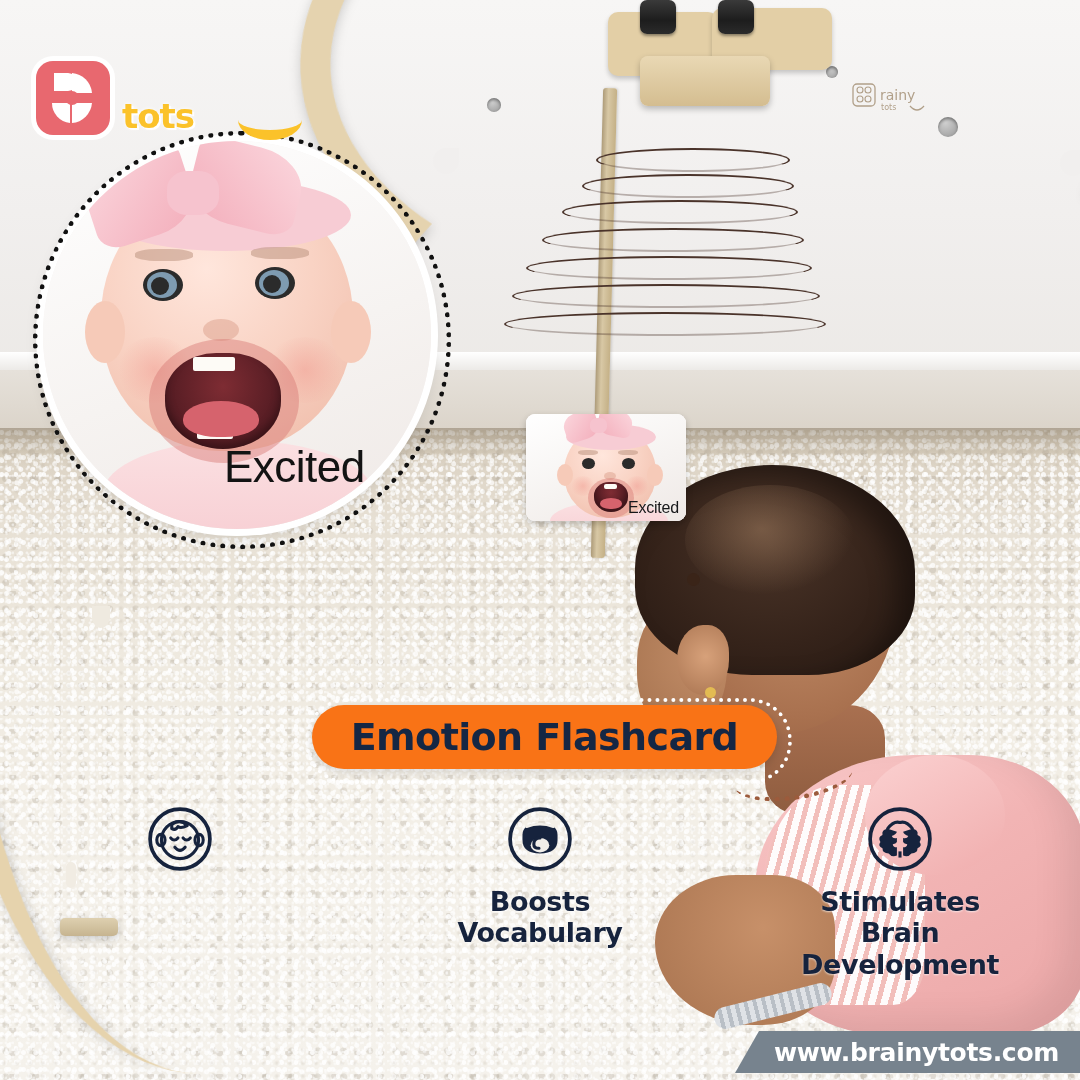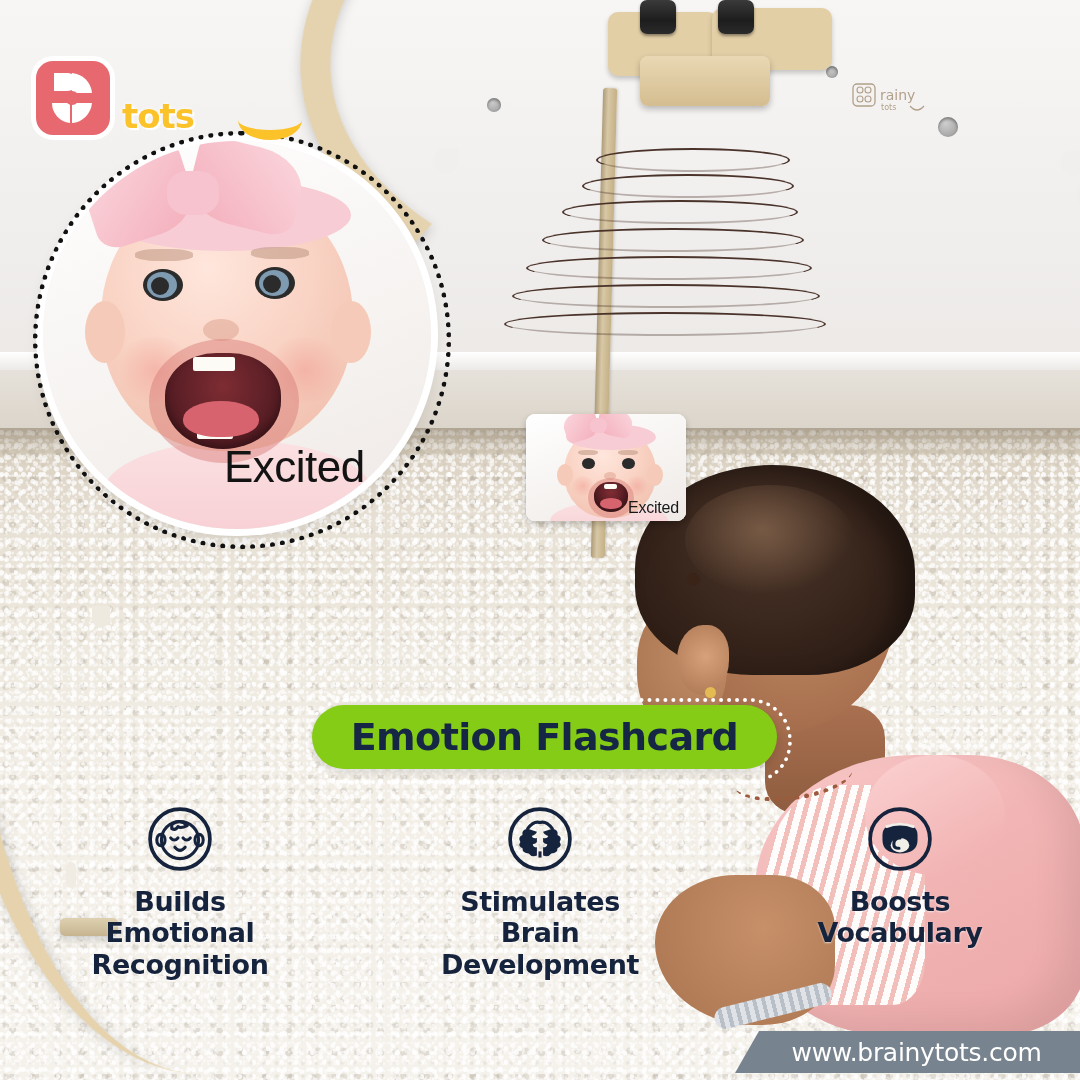--- a/index.html
+++ b/index.html
@@ -283,21 +283,21 @@
   }
 
   
   .title-wrap{position:absolute;left:312px;top:705px;width:465px;height:64px;}
   .title-dots{
     position:absolute;left:-7px;top:-7px;width:479px;height:78px;border-radius:42px;
     border:4px dotted #ffffff;
   }
   .title-pill{
     position:absolute;left:0;top:0;width:465px;height:64px;border-radius:34px;
-    background:#84cc16;box-shadow:0 3px 10px rgba(0,0,0,.14);
+    background:#f97316;box-shadow:0 3px 10px rgba(0,0,0,.14);
     display:flex;align-items:center;justify-content:center;
   }
   .title-text{
     font-size:38px;font-weight:bold;color:#152744;
     font-family:"DejaVu Sans", sans-serif;letter-spacing:-.6px;
   }
 
   
   .features{
     position:absolute;left:0;top:806px;width:1080px;height:215px;
@@ -313,21 +313,21 @@
   }
 
   
   .footer-bar{
     position:absolute;left:735px;top:1031px;width:345px;height:42px;
     background:#77838e;
     clip-path:polygon(24px 0, 100% 0, 100% 100%, 0 100%);
     display:flex;align-items:center;justify-content:center;
   }
   .footer-text{
-    color:#ffffff;font-size:25px;font-weight:normal;
+    color:#ffffff;font-size:25px;font-weight:bold;
     font-family:"DejaVu Sans", sans-serif;letter-spacing:-.3px;padding-left:18px;
   }
 </style>
 </head>
 <body>
 
 <div id="stage">
 
   <div class="bg-wall"></div>
   <div class="bg-baseboard"></div>
@@ -487,51 +487,48 @@
       <svg class="feature-icon" viewBox="0 0 64 64">
         <circle cx="32" cy="32" r="29" fill="none" stroke="#16233d" stroke-width="3.6"></circle>
         <circle cx="32" cy="33" r="18" fill="none" stroke="#16233d" stroke-width="3"></circle>
         <path d="M24 18 q8 -6 15 1 q-6 3 -9 1 q-2 4 -6 2 z" fill="none" stroke="#16233d" stroke-width="3" stroke-linejoin="round"></path>
         <ellipse cx="13.5" cy="33" rx="4" ry="5.5" fill="none" stroke="#16233d" stroke-width="3"></ellipse>
         <ellipse cx="50.5" cy="33" rx="4" ry="5.5" fill="none" stroke="#16233d" stroke-width="3"></ellipse>
         <path d="M23 31 q3.5 4 7 0" fill="none" stroke="#16233d" stroke-width="3" stroke-linecap="round"></path>
         <path d="M35 31 q3.5 4 7 0" fill="none" stroke="#16233d" stroke-width="3" stroke-linecap="round"></path>
         <path d="M27 40 q5 6 10 0" fill="none" stroke="#16233d" stroke-width="3" stroke-linecap="round"></path>
       </svg>
-      <div class="feature-label">Builds
-Emotional
-Recognition</div>
-    </div>
-
+    </div>
+
+
+    <div class="feature">
+      <svg class="feature-icon" viewBox="0 0 64 64">
+        <circle cx="32" cy="32" r="29" fill="none" stroke="#16233d" stroke-width="3.6"></circle>
+        <path d="M15 28 q0 -11 17 -11 q17 0 17 11 l0 5 q0 13 -17 13 q-17 0 -17 -13 z" fill="#16233d"></path>
+        <path d="M19 20 q13 -5 26 0" fill="none" stroke="#f2efe9" stroke-width="2.6" stroke-linecap="round"></path>
+        <ellipse cx="32" cy="38" rx="9" ry="7" fill="#f2efe9"></ellipse>
+        <path d="M32 31 q-6 0 -6 6 q0 4 5 4" fill="none" stroke="#16233d" stroke-width="3" stroke-linecap="round"></path>
+      </svg>
+      <div class="feature-label">Boosts
+Vocabulary</div>
+    </div>
 
     <div class="feature">
       <svg class="feature-icon" viewBox="0 0 64 64">
         <circle cx="32" cy="32" r="29" fill="none" stroke="#16233d" stroke-width="3.6"></circle>
         <path d="M20 22 q-6 1 -5 6 q-5 2 -2 7 q-3 4 2 6 q0 5 6 5 q3 4 8 2 l0 -8 q-4 0 -4 -3 q3 0 4 -2 l0 -4 q-4 1 -5 -2 q4 -1 5 -4 z" fill="#16233d"></path>
         <path d="M44 22 q6 1 5 6 q5 2 2 7 q3 4 -2 6 q0 5 -6 5 q-3 4 -8 2 l0 -8 q4 0 4 -3 q-3 0 -4 -2 l0 -4 q4 1 5 -2 q-4 -1 -5 -4 z" fill="#16233d"></path>
         <path d="M32 16 q-6 -2 -12 6" fill="none" stroke="#16233d" stroke-width="3" stroke-linecap="round"></path>
         <path d="M32 16 q6 -2 12 6" fill="none" stroke="#16233d" stroke-width="3" stroke-linecap="round"></path>
         <path d="M32 44 l0 6" fill="none" stroke="#16233d" stroke-width="3"></path>
       </svg>
       <div class="feature-label">Stimulates
 Brain
 Development</div>
     </div>
 
-    <div class="feature">
-      <svg class="feature-icon" viewBox="0 0 64 64">
-        <circle cx="32" cy="32" r="29" fill="none" stroke="#16233d" stroke-width="3.6"></circle>
-        <path d="M15 28 q0 -11 17 -11 q17 0 17 11 l0 5 q0 13 -17 13 q-17 0 -17 -13 z" fill="#16233d"></path>
-        <path d="M19 20 q13 -5 26 0" fill="none" stroke="#f2efe9" stroke-width="2.6" stroke-linecap="round"></path>
-        <ellipse cx="32" cy="38" rx="9" ry="7" fill="#f2efe9"></ellipse>
-        <path d="M32 31 q-6 0 -6 6 q0 4 5 4" fill="none" stroke="#16233d" stroke-width="3" stroke-linecap="round"></path>
-      </svg>
-      <div class="feature-label">Boosts
-Vocabulary</div>
-    </div>
-
   </div>
 
   <div class="footer-bar">
     <span class="footer-text">www.brainytots.com</span>
   </div>
 
 </div>
 
 </body></html>

